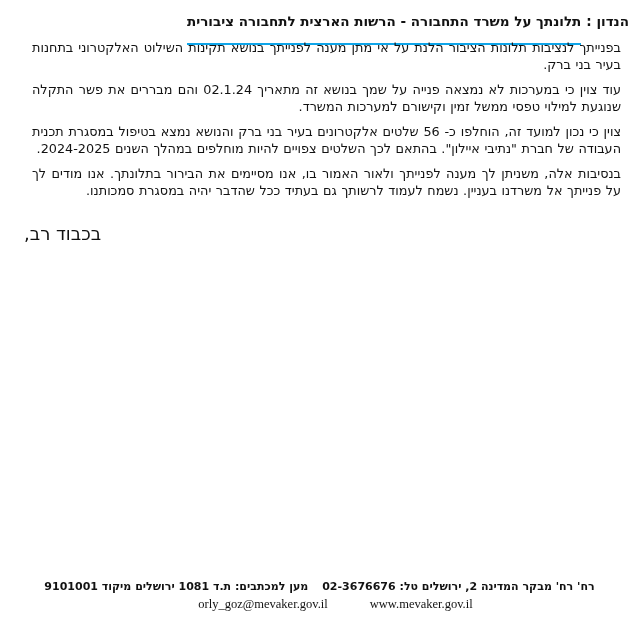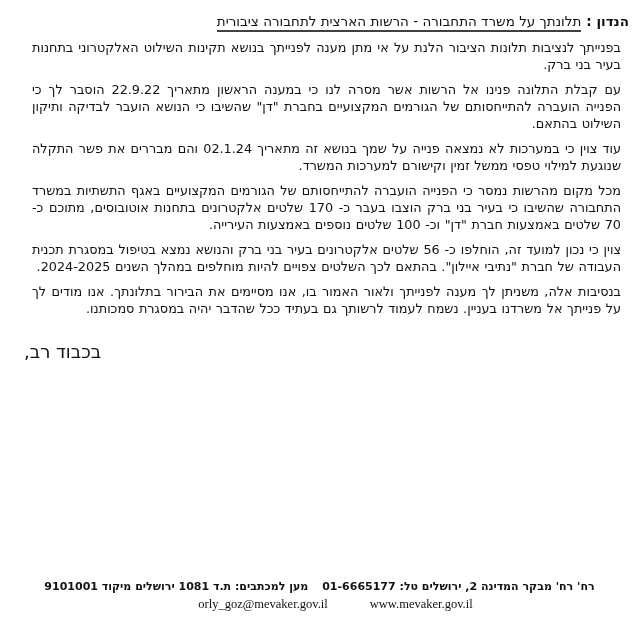--- a/index.html
+++ b/index.html
@@ -23,23 +23,23 @@
     text-align: right;
     font-size: 13.5px;
     line-height: 19px;
     white-space: nowrap;
   }
   .subject-label {
     margin-left: 5px;
     font-weight: bold;
   }
   .subject-title {
-    font-weight: normal;
-    border-bottom: 2px solid #404040;
-    padding-bottom: 1px;
+    font-weight: bold;
+    border-bottom: 2px solid #0ea5e9;
+    padding-bottom: 14px;
   }
   p.body-para {
     font-size: 12.8px;
     line-height: 17px;
     text-align: justify;
     margin: 8px;
     word-spacing: 0.5px;
   }
   .mt-p1 { margin-top: 37px; }
   .mt-p2 { margin-top: 7px;  }
@@ -86,35 +86,33 @@
 <body>
 
 <div class="page">
 
   <div class="subject-line">
     <span class="subject-label">הנדון :</span><span class="subject-title">תלונתך על משרד התחבורה - הרשות הארצית לתחבורה ציבורית</span>
   </div>
 
   <p class="body-para mt-p1">בפנייתך לנציבות תלונות הציבור הלנת על אי מתן מענה לפנייתך בנושא תקינות השילוט האלקטרוני בתחנות בעיר בני ברק.</p>
 
-  <p class="body-para mt-p2">עם קבלת התלונה פנינו אל הרשות אשר מסרה לנו כי במענה הראשון מתאריך 22.9.22 הוסבר לך כי הפנייה הועברה להתייחסותם של הגורמים המקצועיים בחברת "דן" שהשיבו כי הנושא הועבר לבדיקה ותיקון השילוט בהתאם.</p>
 
   <p class="body-para mt-p3">עוד צוין כי במערכות לא נמצאה פנייה על שמך בנושא זה מתאריך 02.1.24 והם מבררים את פשר התקלה שנוגעת למילוי טפסי ממשל זמין וקישורם למערכות המשרד.</p>
 
-  <p class="body-para mt-p4">מכל מקום מהרשות נמסר כי הפנייה הועברה להתייחסותם של הגורמים המקצועיים באגף התשתיות במשרד התחבורה שהשיבו כי בעיר בני ברק הוצבו בעבר כ- 170 שלטים אלקטרונים בתחנות אוטובוסים, מתוכם כ- 70 שלטים באמצעות חברת "דן" וכ- 100 שלטים נוספים באמצעות העירייה.</p>
 
 
   <p class="body-para mt-p6">צוין כי נכון למועד זה, הוחלפו כ- 56 שלטים אלקטרונים בעיר בני ברק והנושא נמצא בטיפול במסגרת תכנית העבודה של חברת "נתיבי איילון". בהתאם לכך השלטים צפויים להיות מוחלפים במהלך השנים 2024-2025.</p>
 
   <p class="body-para mt-p7">בנסיבות אלה, משניתן לך מענה לפנייתך ולאור האמור בו, אנו מסיימים את הבירור בתלונתך. אנו מודים לך על פנייתך אל משרדנו בעניין. נשמח לעמוד לרשותך גם בעתיד ככל שהדבר יהיה במסגרת סמכותנו.</p>
 
   <div class="closing">בכבוד רב,</div>
 
   <div class="footer">
     <div class="footer-address">
-      <span class="seg-address">רח' רח' מבקר המדינה 2, ירושלים טל: 01-6665177</span><span class="seg-mailing">מען למכתבים: ת.ד 1081 ירושלים מיקוד 9101001</span>
+      <span class="seg-address">רח' רח' מבקר המדינה 2, ירושלים טל: 02-3676676</span><span class="seg-mailing">מען למכתבים: ת.ד 1081 ירושלים מיקוד 9101001</span>
     </div>
     <div class="footer-links">
       <span class="email">orly_goz@mevaker.gov.il</span><span class="website">www.mevaker.gov.il</span>
     </div>
   </div>
 
 </div>
 
 </body></html>

